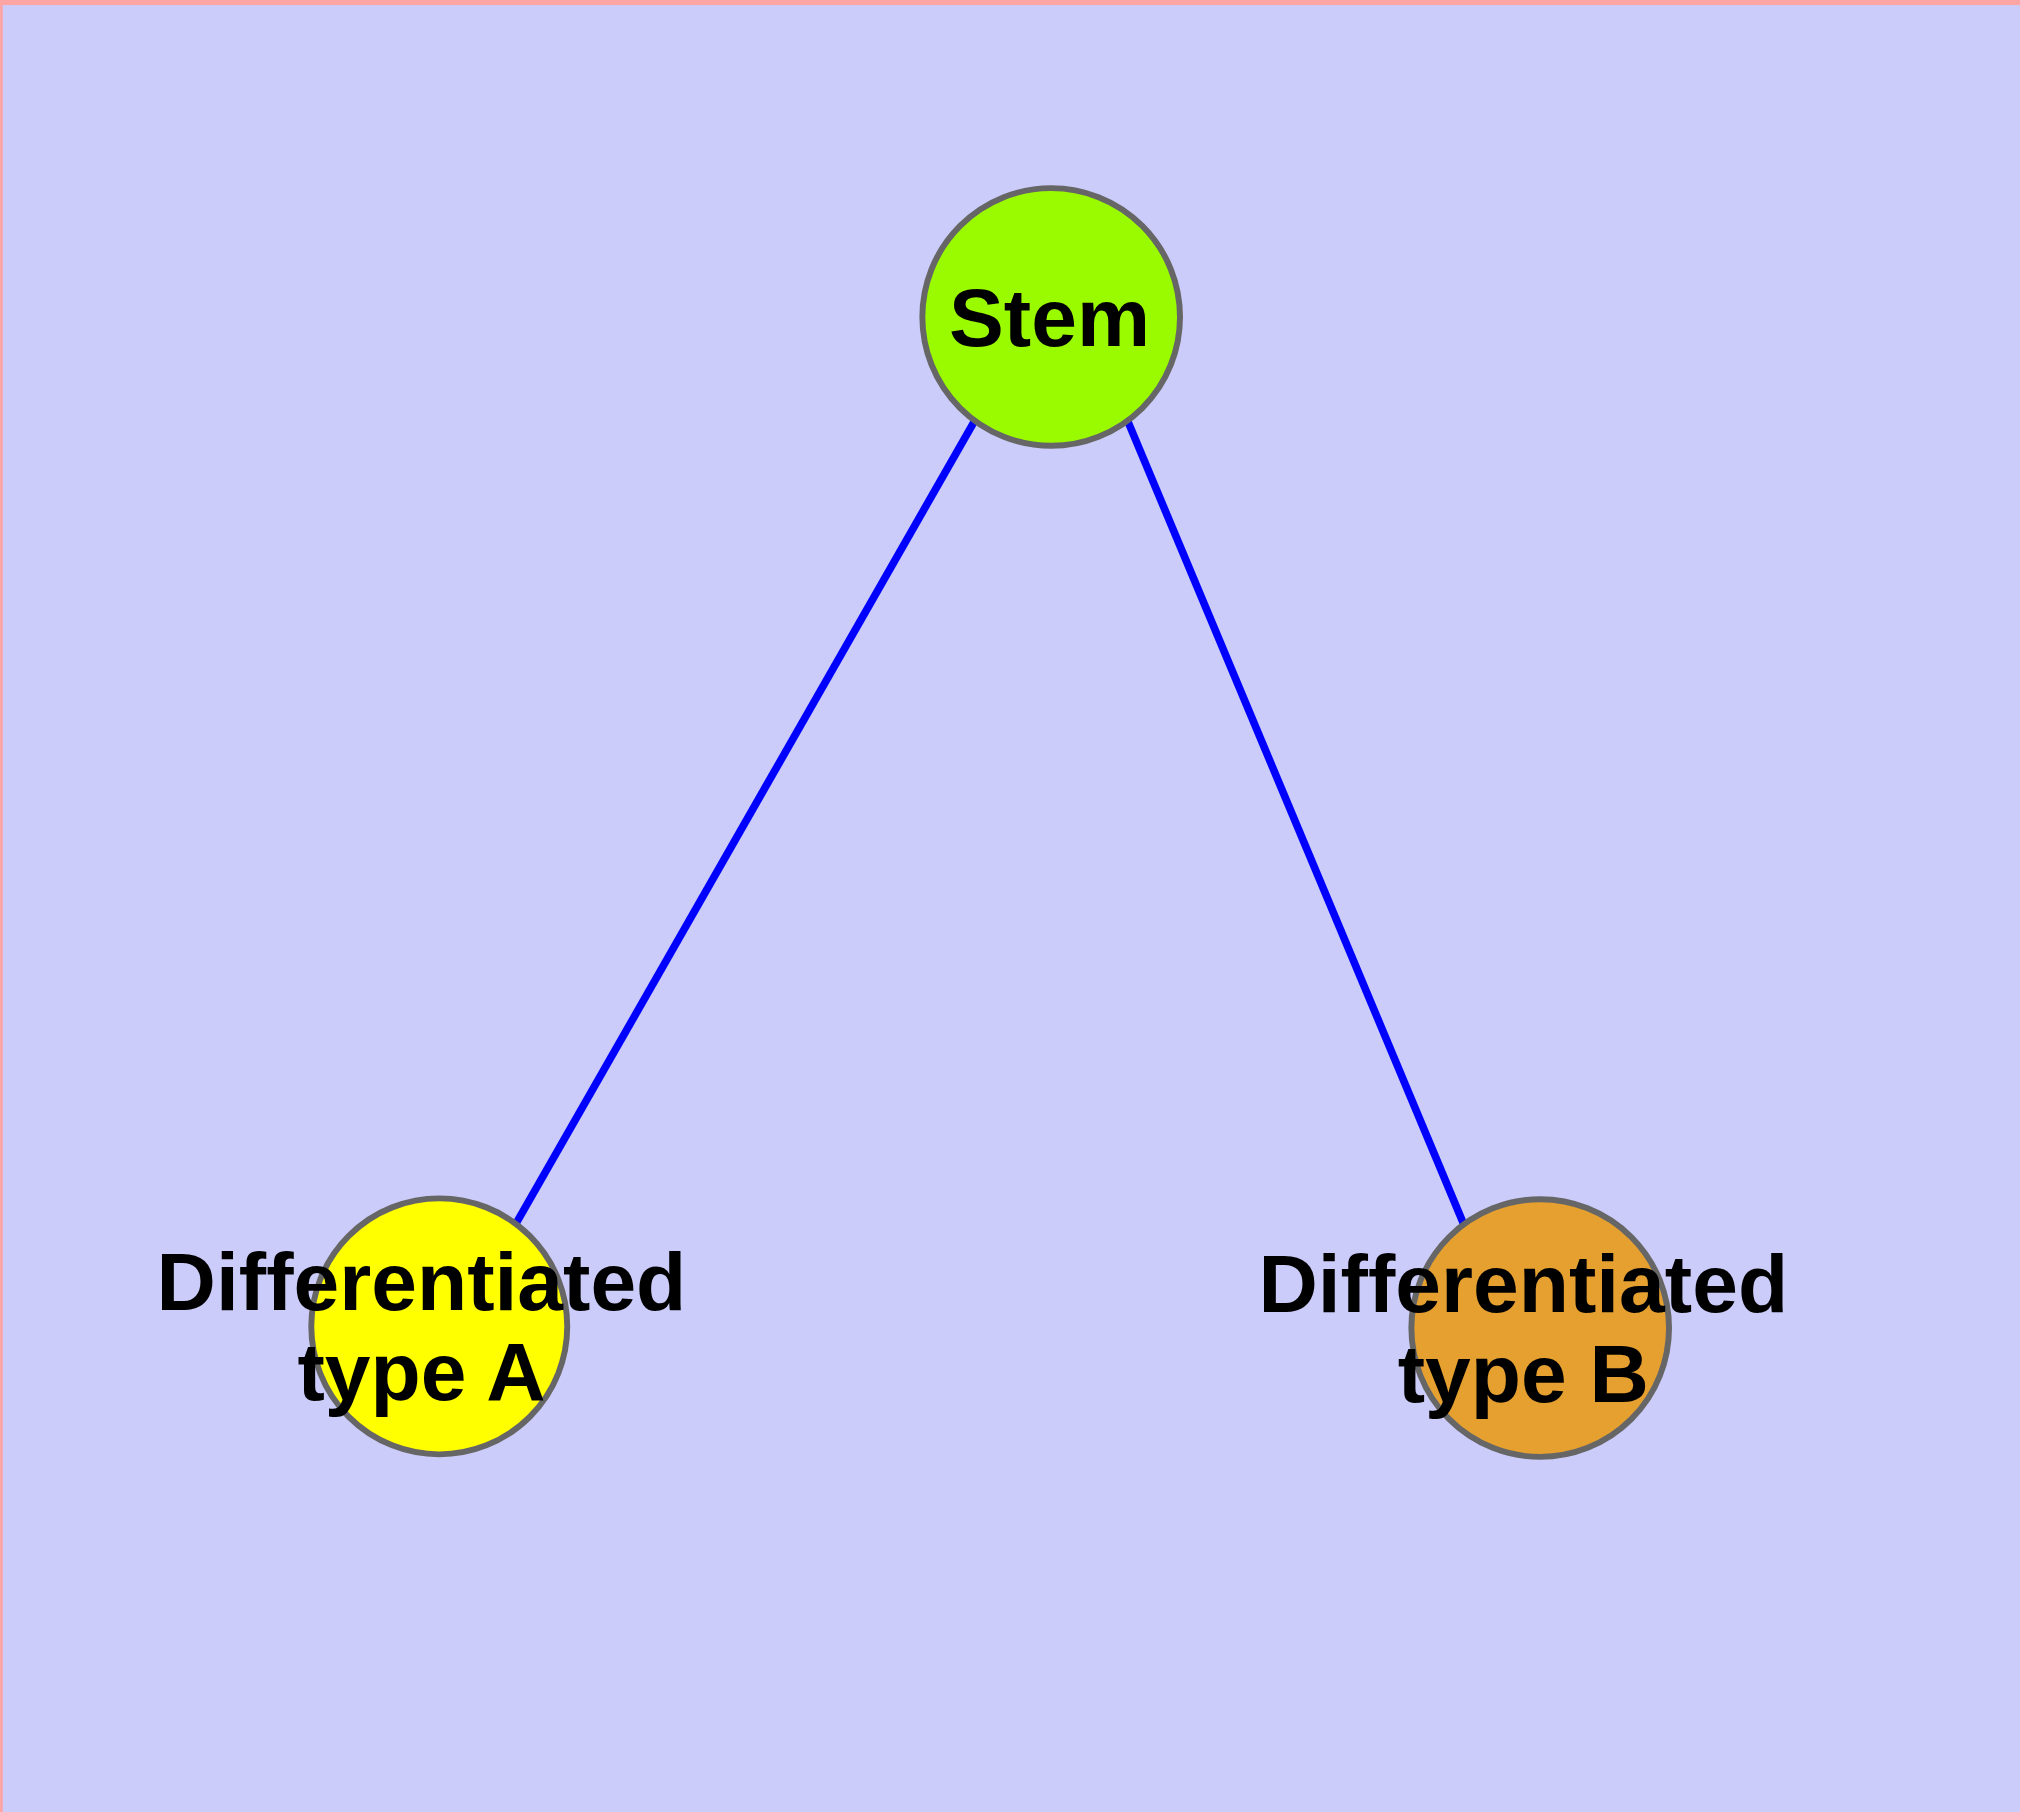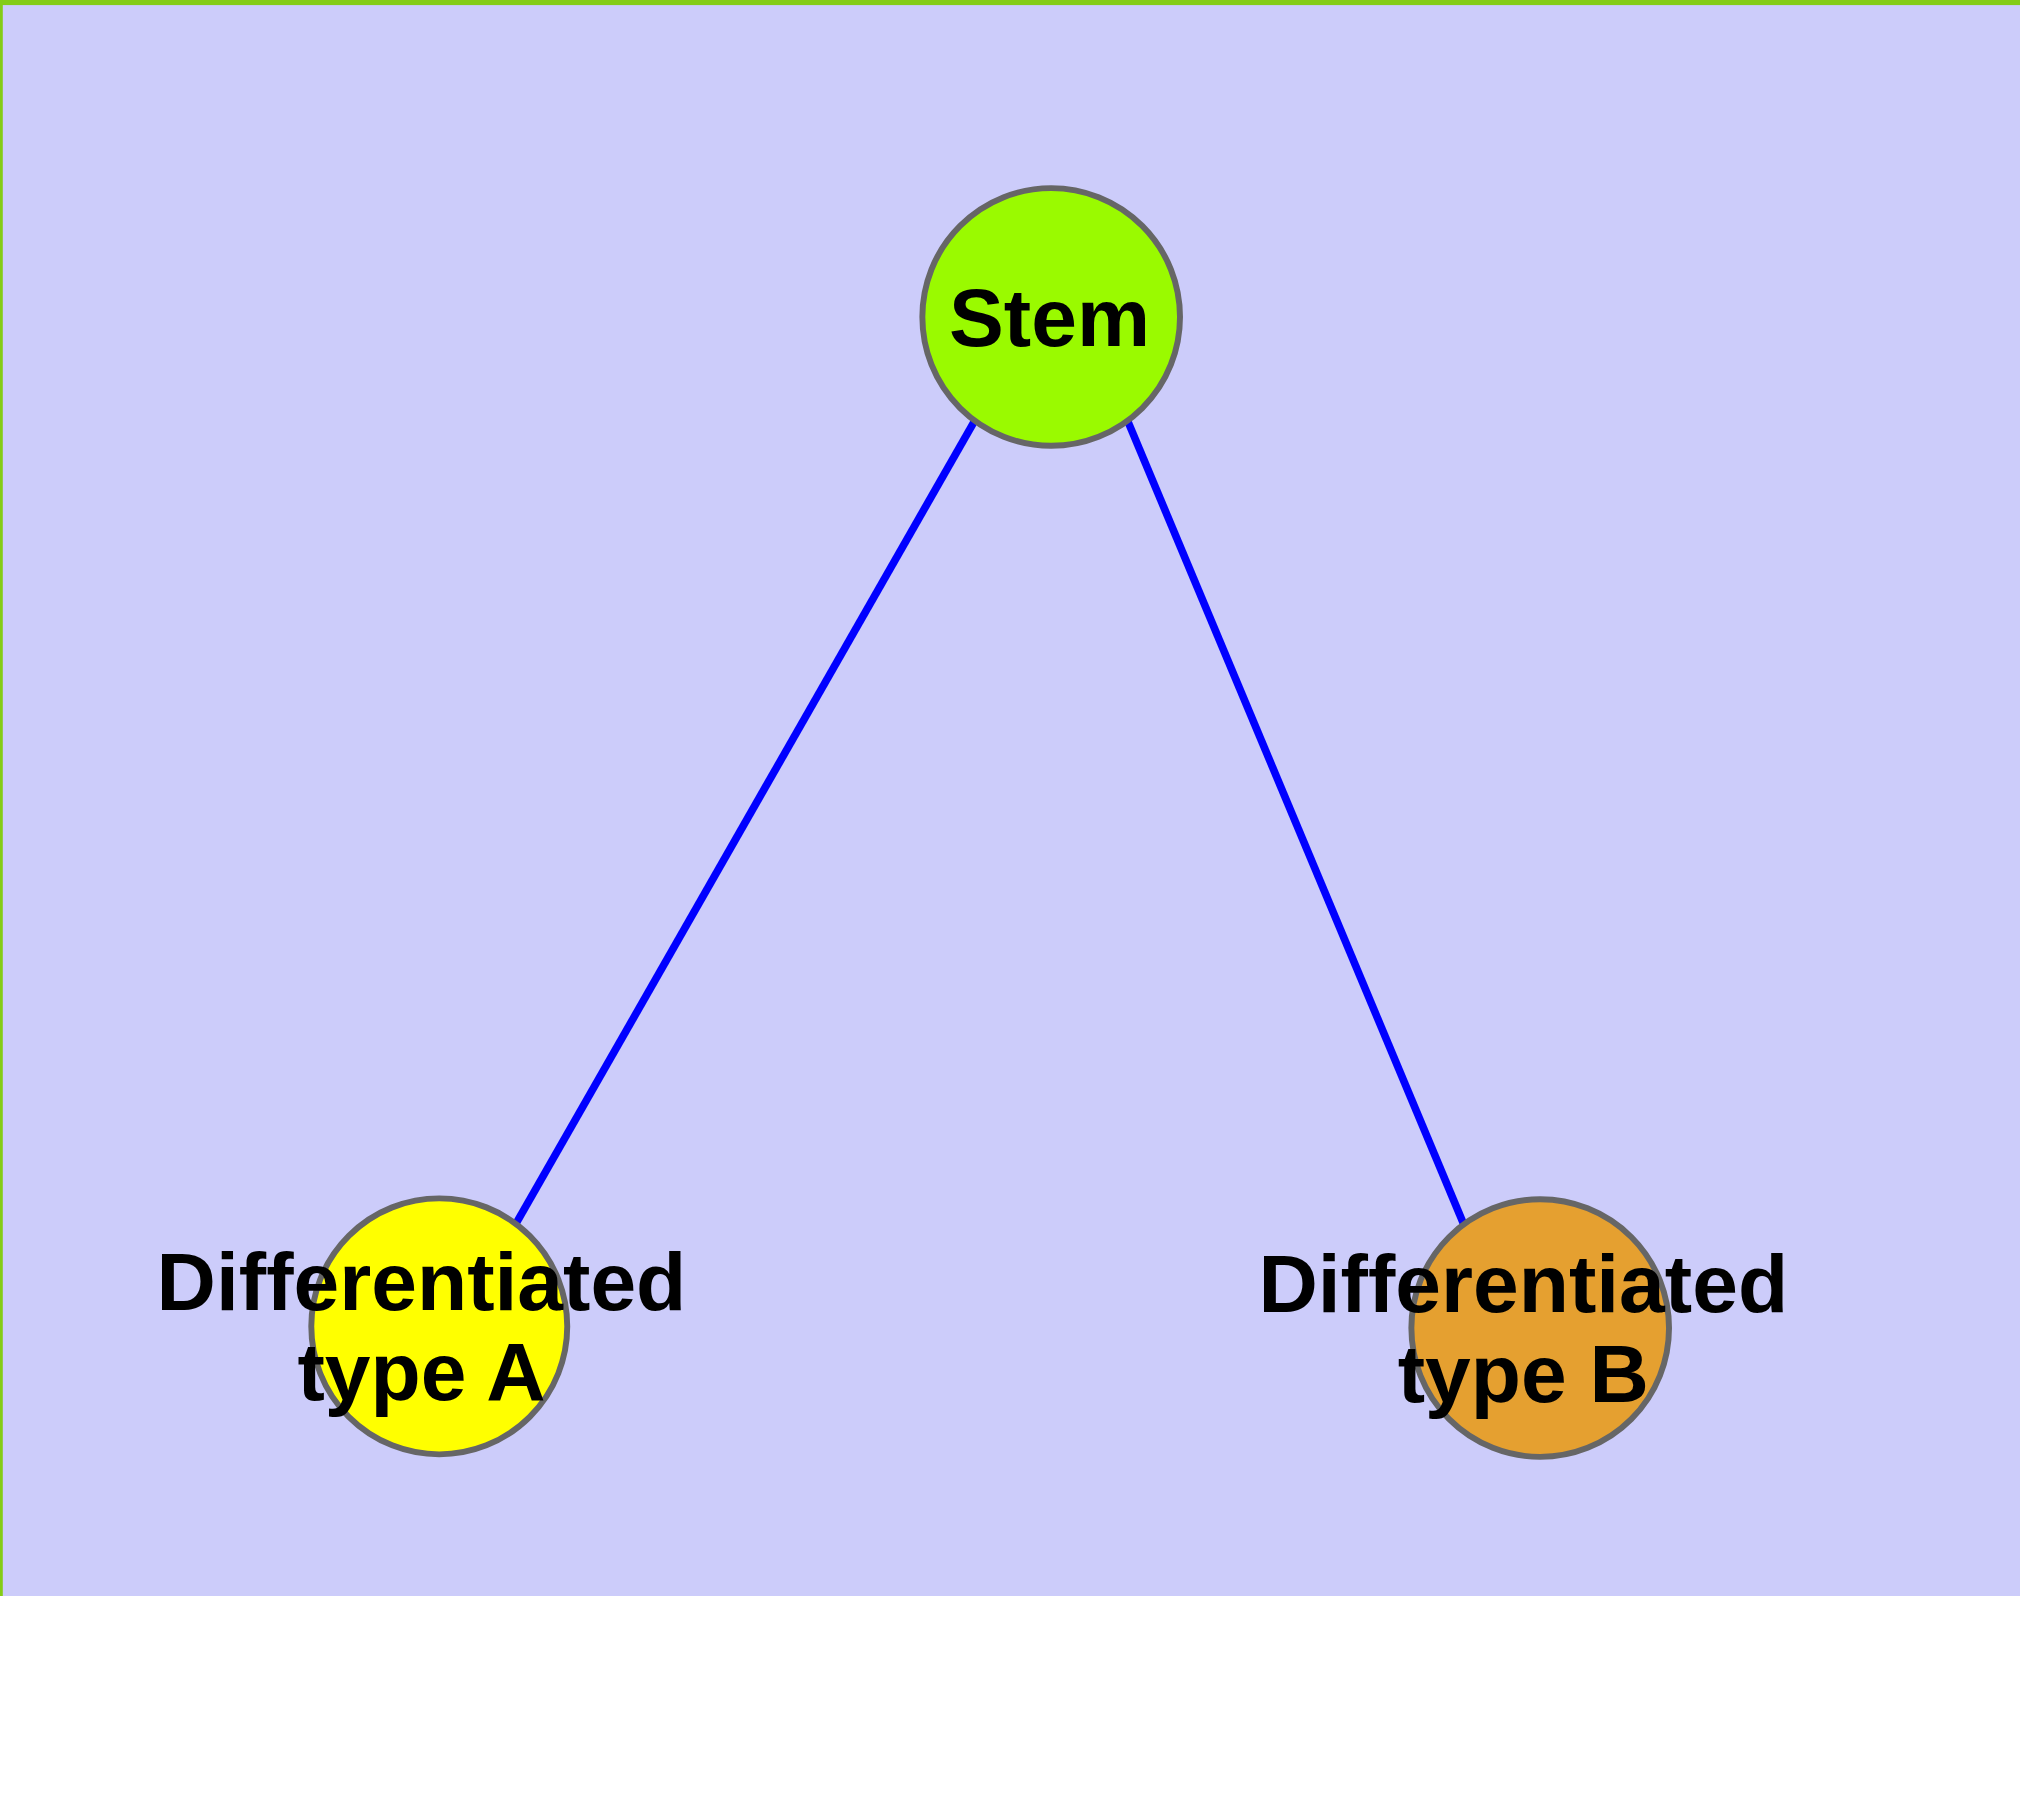--- a/index.html
+++ b/index.html
@@ -29,21 +29,21 @@
     font-weight: bold;
     fill: #000000;
     text-anchor: middle;
     dominant-baseline: alphabetic;
     white-space: pre;
   }
 </style>
 </head>
 <body>
 
-<div id="stage" style="width: 2021px; height: 1596px; background: #84cc16;">
+<div id="stage" style="width: 2021px; height: 1812px; background: #fca5a5;">
   <svg id="canvas" viewBox="0 0 2384 2138" xmlns="http://www.w3.org/2000/svg">
 
     <rect id="bg-plate" x="3" y="6" width="2381" height="2132" fill="#ccccfa"></rect>
 
     <g id="edges-layer">
         <line x1="1150" y1="496" x2="609" y2="1443" stroke="#0000ff" stroke-width="9" stroke-linecap="butt"></line>
         <line x1="1330" y1="496" x2="1727" y2="1445" stroke="#0000ff" stroke-width="9" stroke-linecap="butt"></line>
       </g>
 
     <g id="nodes-layer">

